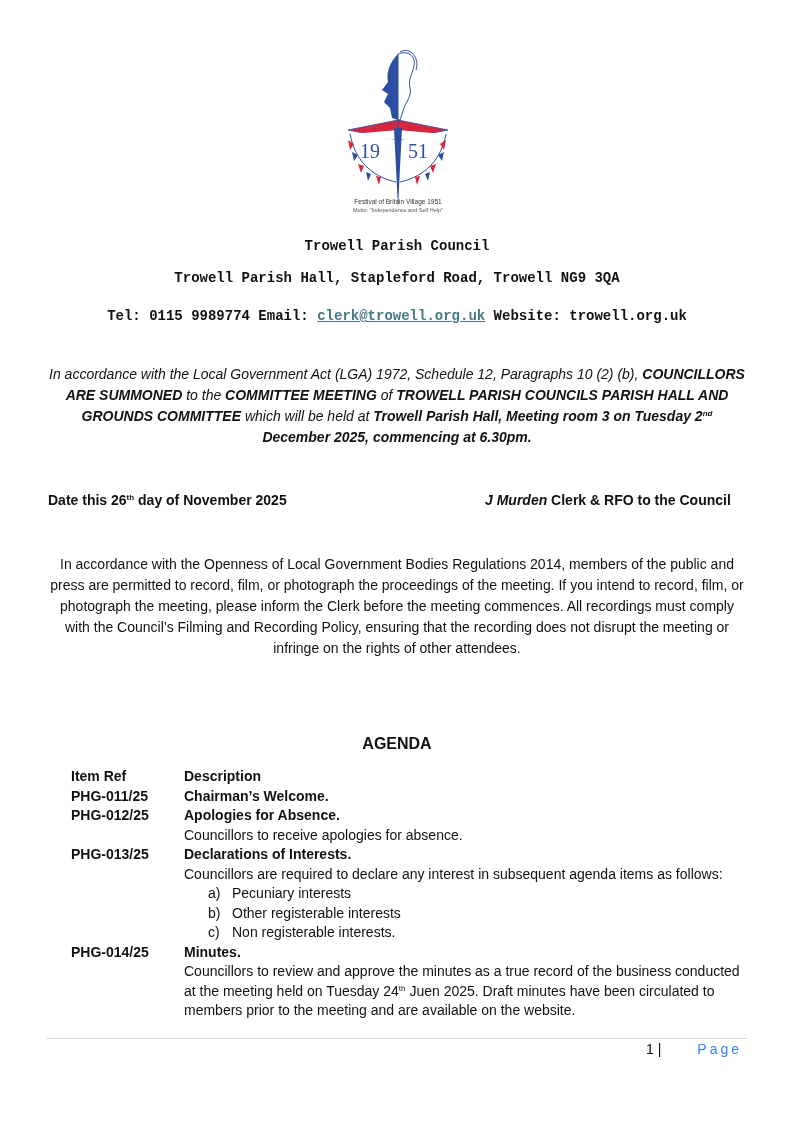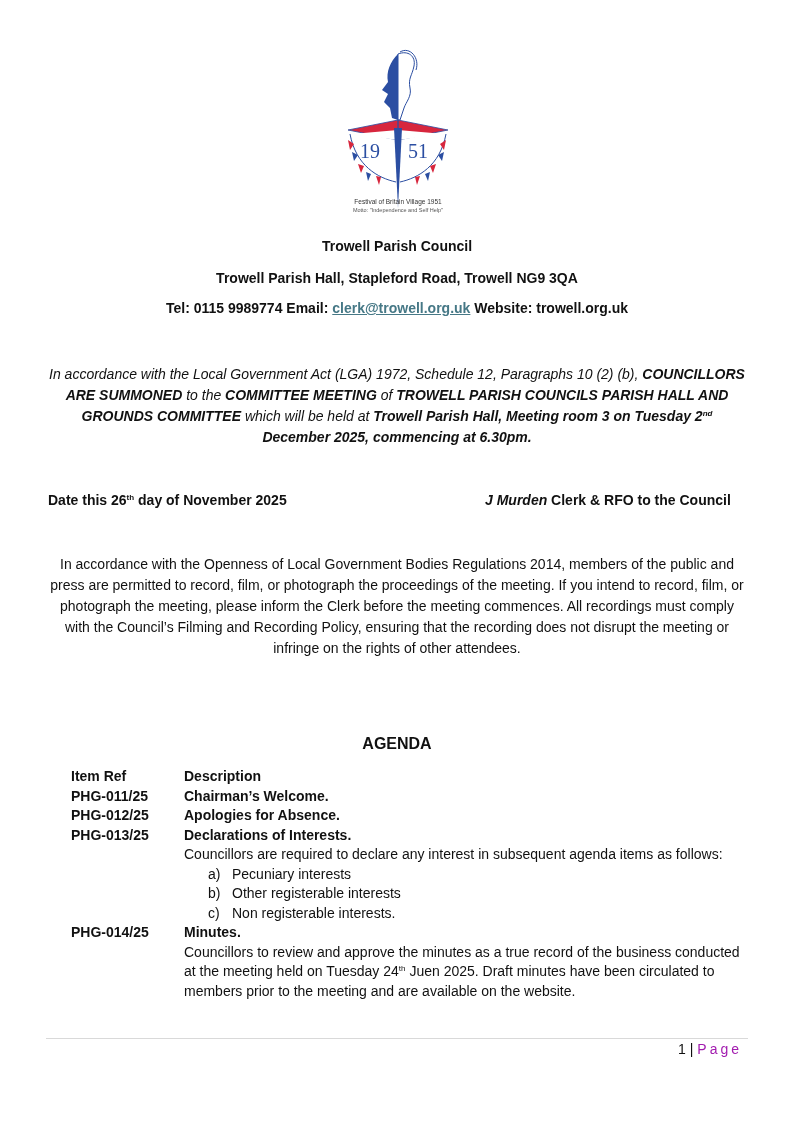--- a/index.html
+++ b/index.html
@@ -3,38 +3,38 @@
 <meta charset="utf-8">
 <style>
   html, body { margin: 0; padding: 0; background: #ffffff; }
   body { width: 794px; height: 1123px; position: relative; overflow: hidden;
          font-family: "Liberation Sans Narrow", "Liberation Sans", sans-serif; color: #111; }
   .logo { position: absolute; left: 338px; top: 48px; width: 120px; height: 172px; }
   .logo-caption1 { position: absolute; left: 338px; top: 198px; width: 120px; text-align: center;
                    font-size: 6.5px; color: #333; font-family: "Liberation Sans", sans-serif; }
   .logo-caption2 { position: absolute; left: 338px; top: 207px; width: 120px; text-align: center;
                    font-size: 5.5px; color: #555; font-family: "Liberation Sans", sans-serif; }
-  .center-line { position: absolute; left: 0; width: 794px; text-align: center; font-size: 14px; font-weight: bold; }
+  .center-line { position: absolute; left: 0; width: 794px; text-align: center; font-size: 14px; font-weight: bold; font-family: Liberation Mono, monospace; }
   .link { color: #467886; text-decoration: underline; }
   .para { position: absolute; left: 46px; width: 702px; text-align: center; font-size: 14px; line-height: 21px; }
   b { font-weight: bold; }
   sup { font-size: 8px; vertical-align: 5px; line-height: 0; }
   .date-line { position: absolute; top: 492px; font-size: 14px; font-weight: bold; }
   .agenda-title { position: absolute; top: 735px; left: 0; width: 794px; text-align: center; font-size: 16px; font-weight: bold; }
   .agenda { position: absolute; left: 55px; top: 767px; width: 700px; font-size: 14px; line-height: 19.5px; }
   .row { display: flex; margin-left: 16px; }
   .ref { width: 113px; flex-shrink: 0; font-weight: bold; }
   .desc { flex: 1; }
   .desc-title { font-weight: bold; }
   .sub-list { padding-left: 24px; }
   .sub-item { display: flex; }
   .sub-letter { width: 24px; }
   .footer-rule { position: absolute; left: 46px; top: 1038px; width: 702px; height: 1px; background: #d9d9d9; }
   .footer { position: absolute; right: 52px; top: 1041px; font-size: 14px; }
-  .footer .page-word { color: #a21caf; letter-spacing: 3px; }
+  .footer .page-word { color: #3b82f6; letter-spacing: 3px; margin-left: 32px; }
 </style>
 </head>
 <body>
 
 <svg class="logo" viewBox="0 0 120 172" xmlns="http://www.w3.org/2000/svg">
 
   <path d="M60 6 C52 14 48 24 50 34 L44 42 L50 46 L46 54 L52 60 L54 70 L60 72 Z" fill="#2b4ea2"></path>
   <path d="M60 6 C70 2 78 8 76 18 C74 28 70 30 72 40 C74 48 68 54 66 60 L62 72 L60 72 Z" fill="#ffffff" stroke="#2b4ea2" stroke-width="1"></path>
   <path d="M62 4 C72 -2 82 10 78 22" fill="none" stroke="#2b4ea2" stroke-width="1"></path>
 
@@ -63,21 +63,21 @@
       <path d="M92 124 l-5 2 l3 7 z"></path>
   </g>
   <text x="22" y="110" font-family="Liberation Serif, serif" font-size="20" fill="#2b4ea2">19</text>
   <text x="70" y="110" font-family="Liberation Serif, serif" font-size="20" fill="#2b4ea2">51</text>
 </svg>
 <div class="logo-caption1">Festival of Britain Village 1951</div>
 <div class="logo-caption2">Motto: "Independence and Self Help"</div>
 
 <div class="center-line" style="top:238px;">Trowell Parish Council</div>
 <div class="center-line" style="top:270px;">Trowell Parish Hall, Stapleford Road, Trowell NG9 3QA</div>
-<div class="center-line" style="top:300px;">
+<div class="center-line" style="top:308px;">
   <span>Tel: 0115 9989774 Email: </span><a class="link">clerk@trowell.org.uk</a><span> Website: trowell.org.uk</span>
 </div>
 
 <div class="para" style="top:364px;font-style:italic;">
   <span>In accordance with the Local Government Act (LGA) 1972, Schedule 12, Paragraphs 10 (2) (b), </span><b>COUNCILLORS ARE SUMMONED</b><span> to the </span><b>COMMITTEE MEETING</b><span> of </span><b>TROWELL PARISH COUNCILS PARISH HALL AND GROUNDS COMMITTEE</b><span> which will be held at </span><b>Trowell Parish Hall, Meeting room 3 on Tuesday 2</b><b><sup>nd</sup></b><b> December 2025, commencing at 6.30pm.</b>
 </div>
 
 <div class="date-line" style="left:48px;">
   <span>Date this 26</span><sup>th</sup><span> day of November 2025</span>
 </div>
@@ -98,20 +98,21 @@
     <div class="ref">PHG-011/25</div>
     <div class="desc">
         <div class="desc-title">Chairman’s Welcome.</div>
       </div>
   </div>
 
   <div class="row">
     <div class="ref">PHG-012/25</div>
     <div class="desc">
       <div class="desc-title">Apologies for Absence.</div>
+      <div>Councillors to receive apologies for absence.</div>
     </div>
   </div>
 
   <div class="row">
     <div class="ref">PHG-013/25</div>
     <div class="desc">
       <div class="desc-title">Declarations of Interests.</div>
       <div>Councillors are required to declare any interest in subsequent agenda items as follows:</div>
       <div class="sub-list">
         <div class="sub-item">

